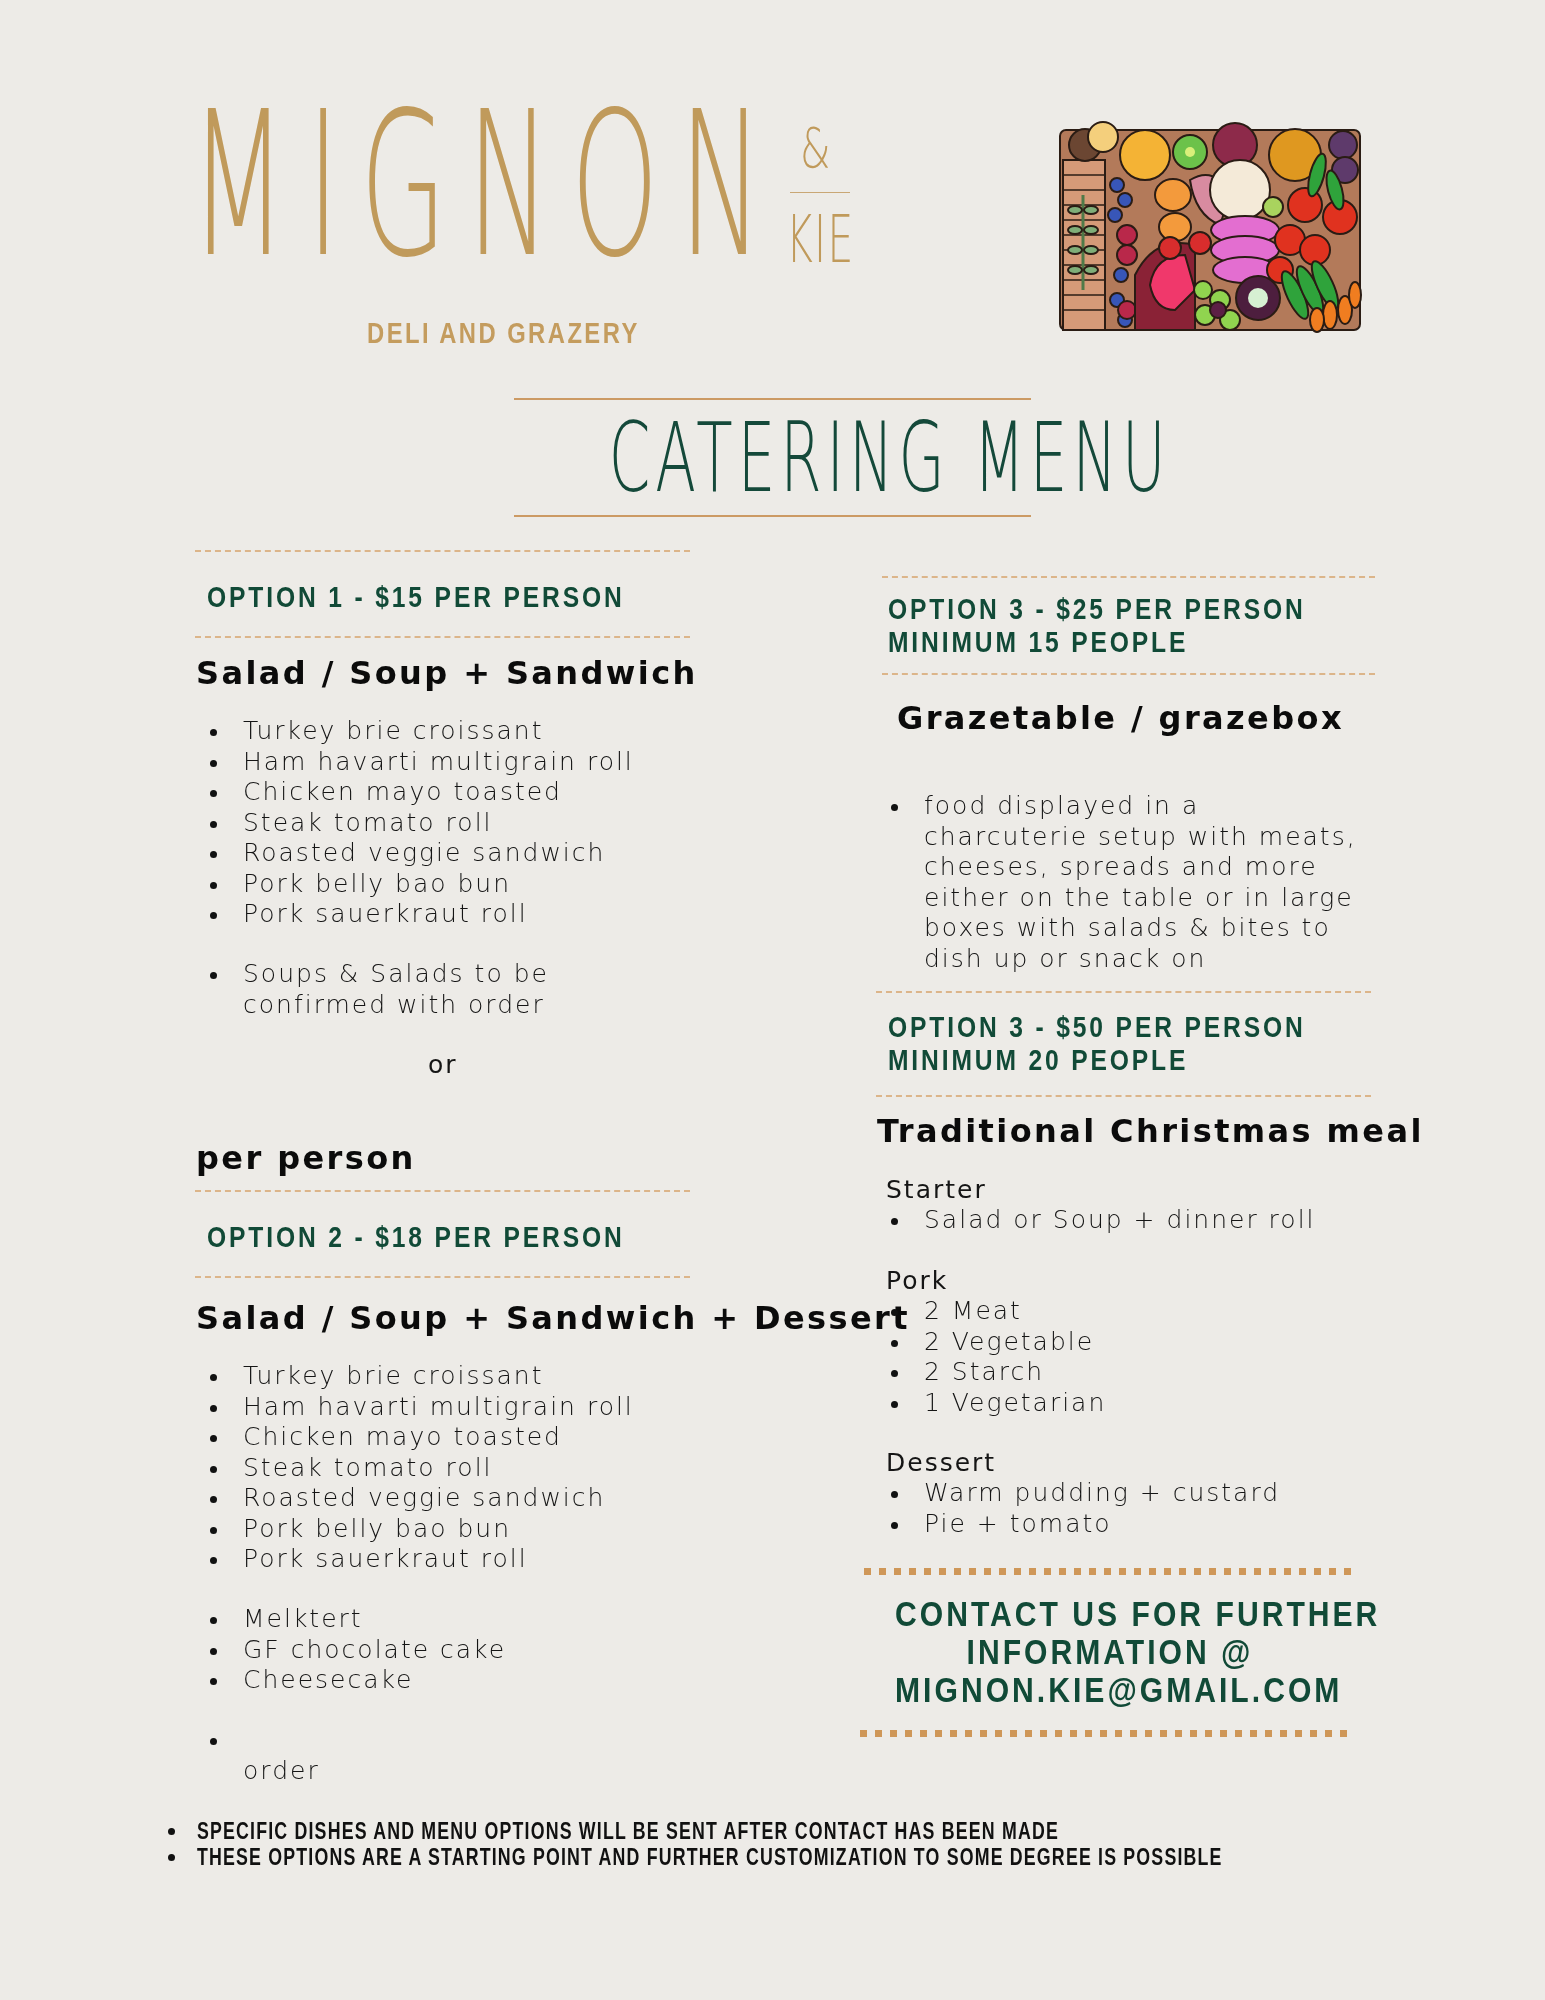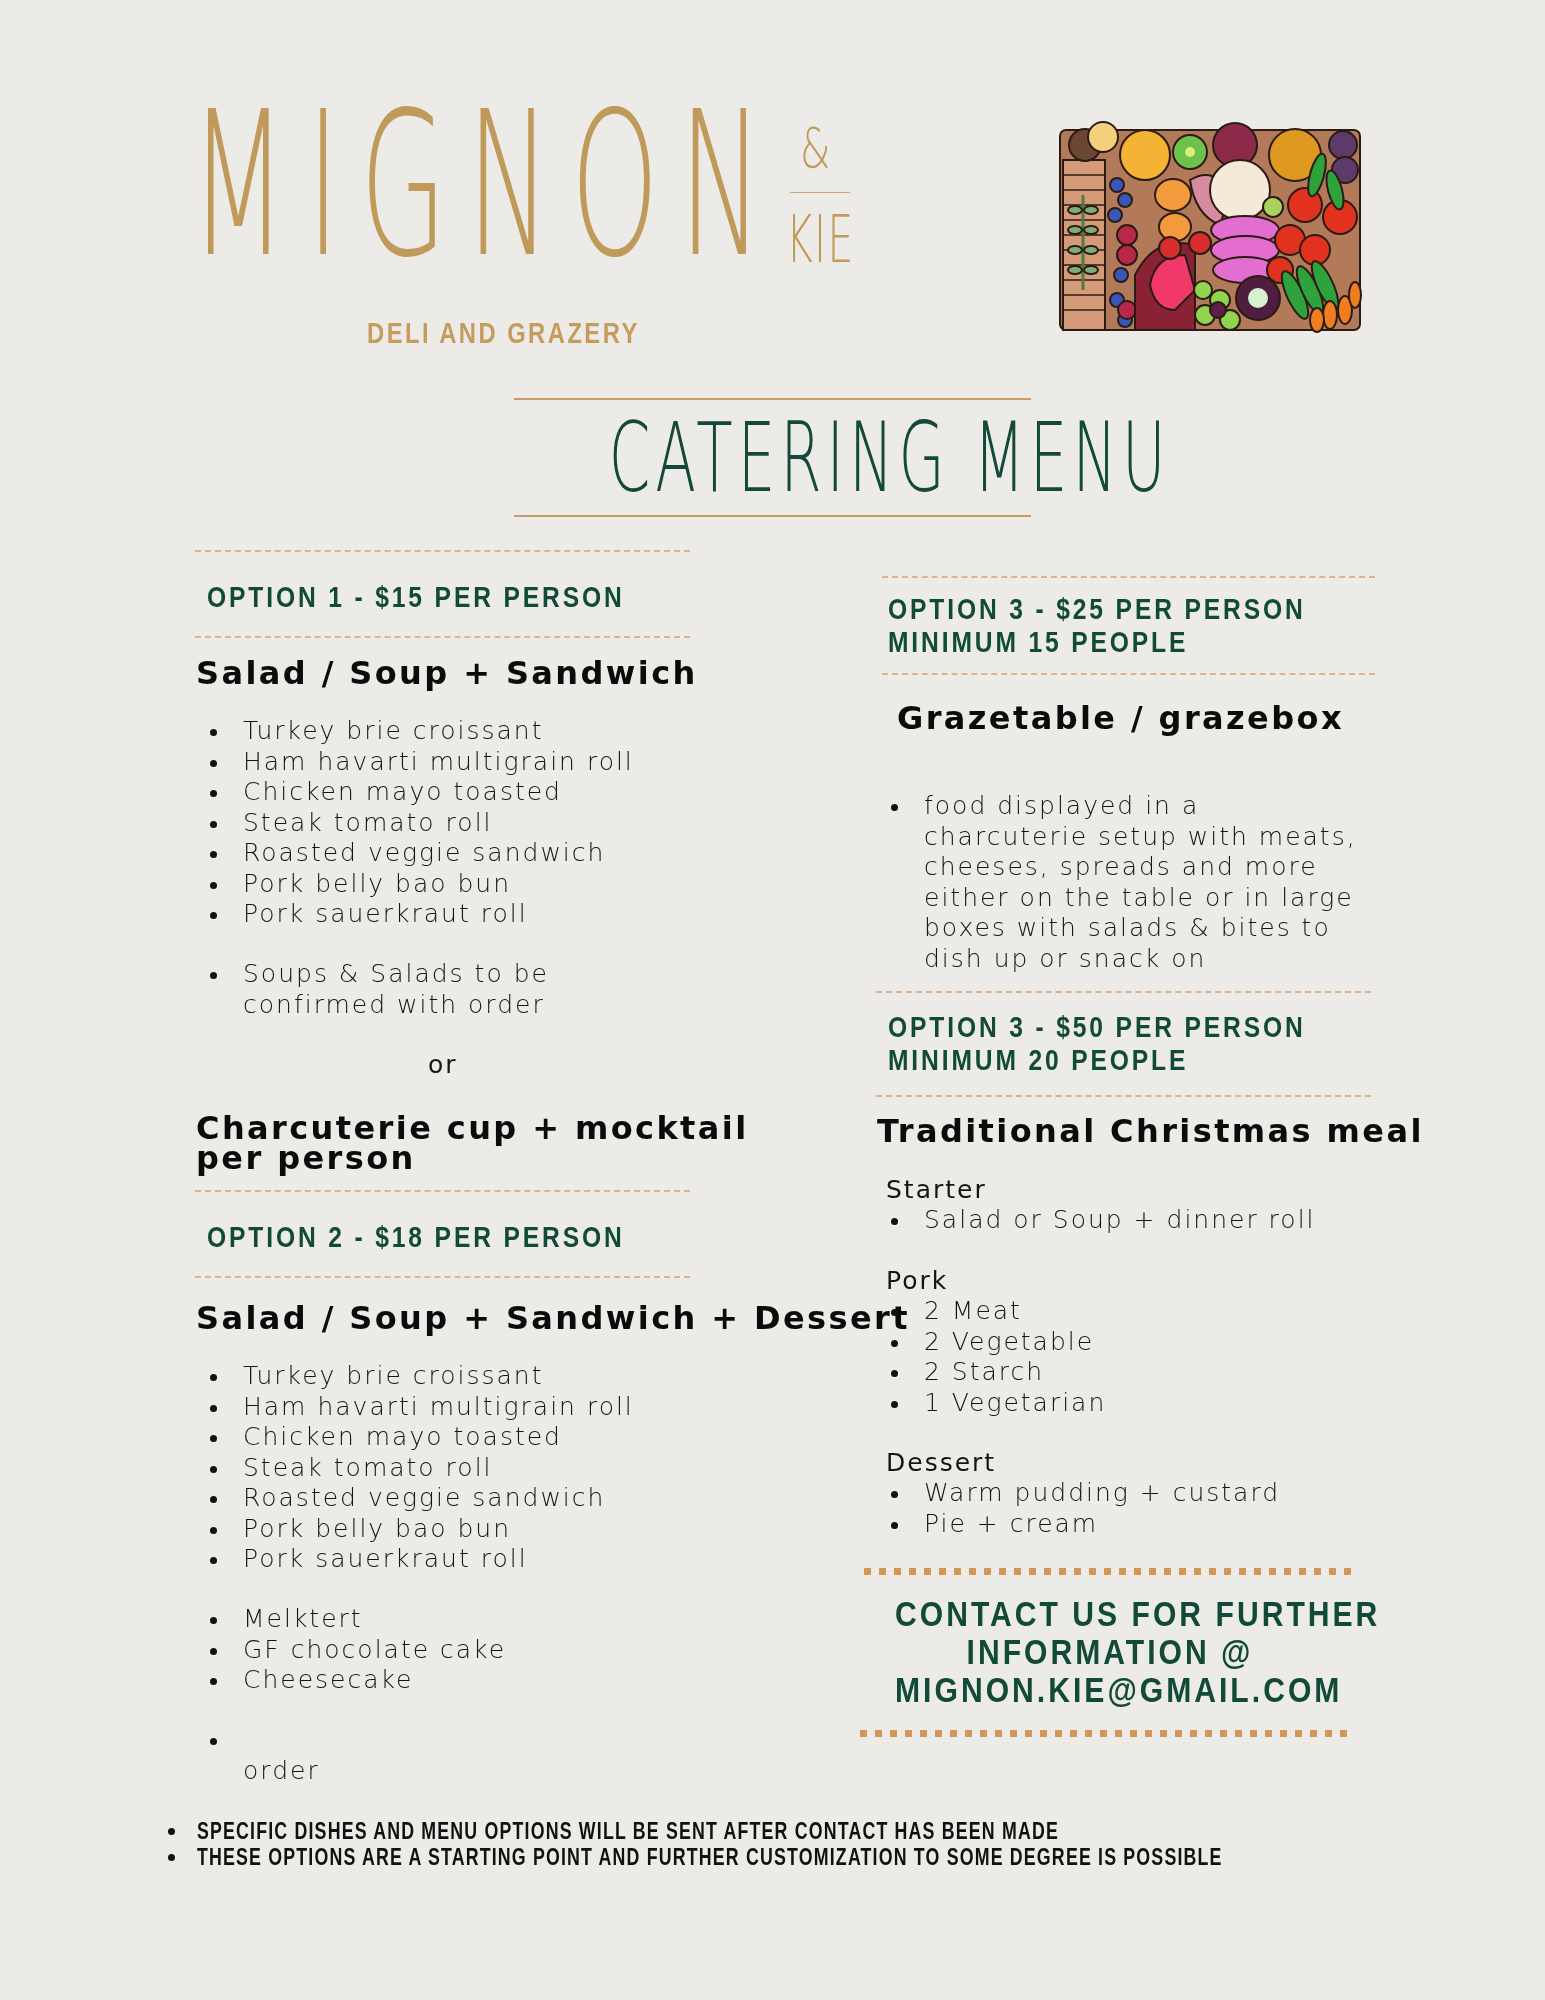--- a/index.html
+++ b/index.html
@@ -302,21 +302,21 @@
   <ul class="abs items" style="left:196px; top:959px;">
     <li>
       <span>Soups &amp; Salads to be</span><br>
       <span>confirmed with order</span>
     </li>
   </ul>
 
   <div class="abs plain" style="left:428px; top:1050px;">or</div>
 
   <div class="abs sub-head" style="left:196px; top:1113px;">
-    <span>Charcuterie cup + mocktail</span><br>
+    <br>
     <span>per person</span>
   </div>
 </section>
 
 <section>
   <div class="abs dash" style="left:195px; top:1190px; width:495px;"></div>
   <div class="abs opt-head" style="left:207px; top:1220px;">OPTION 2 - $18 PER PERSON</div>
   <div class="abs dash" style="left:195px; top:1276px; width:495px;"></div>
   <div class="abs sub-head" style="left:196px; top:1303px;">Salad / Soup + Sandwich + Dessert</div>
 
@@ -387,21 +387,21 @@
   <ul class="abs items" style="left:877px; top:1296px;">
     <li>2 Meat</li>
     <li>2 Vegetable</li>
     <li>2 Starch</li>
     <li>1 Vegetarian</li>
   </ul>
 
   <div class="abs plain" style="left:886px; top:1448px;">Dessert</div>
   <ul class="abs items" style="left:877px; top:1478px;">
     <li>Warm pudding + custard</li>
-    <li>Pie + cream</li>
+    <li>Pie + tomato</li>
   </ul>
 </section>
 
 <section>
   <div class="abs dots" style="left:864px; top:1568px; width:492px;"></div>
   <div class="abs contact">
     <span class="line">CONTACT US FOR FURTHER</span>
     <span class="line">INFORMATION @</span>
     <span class="line">MIGNON.KIE@GMAIL.COM</span>
   </div>

